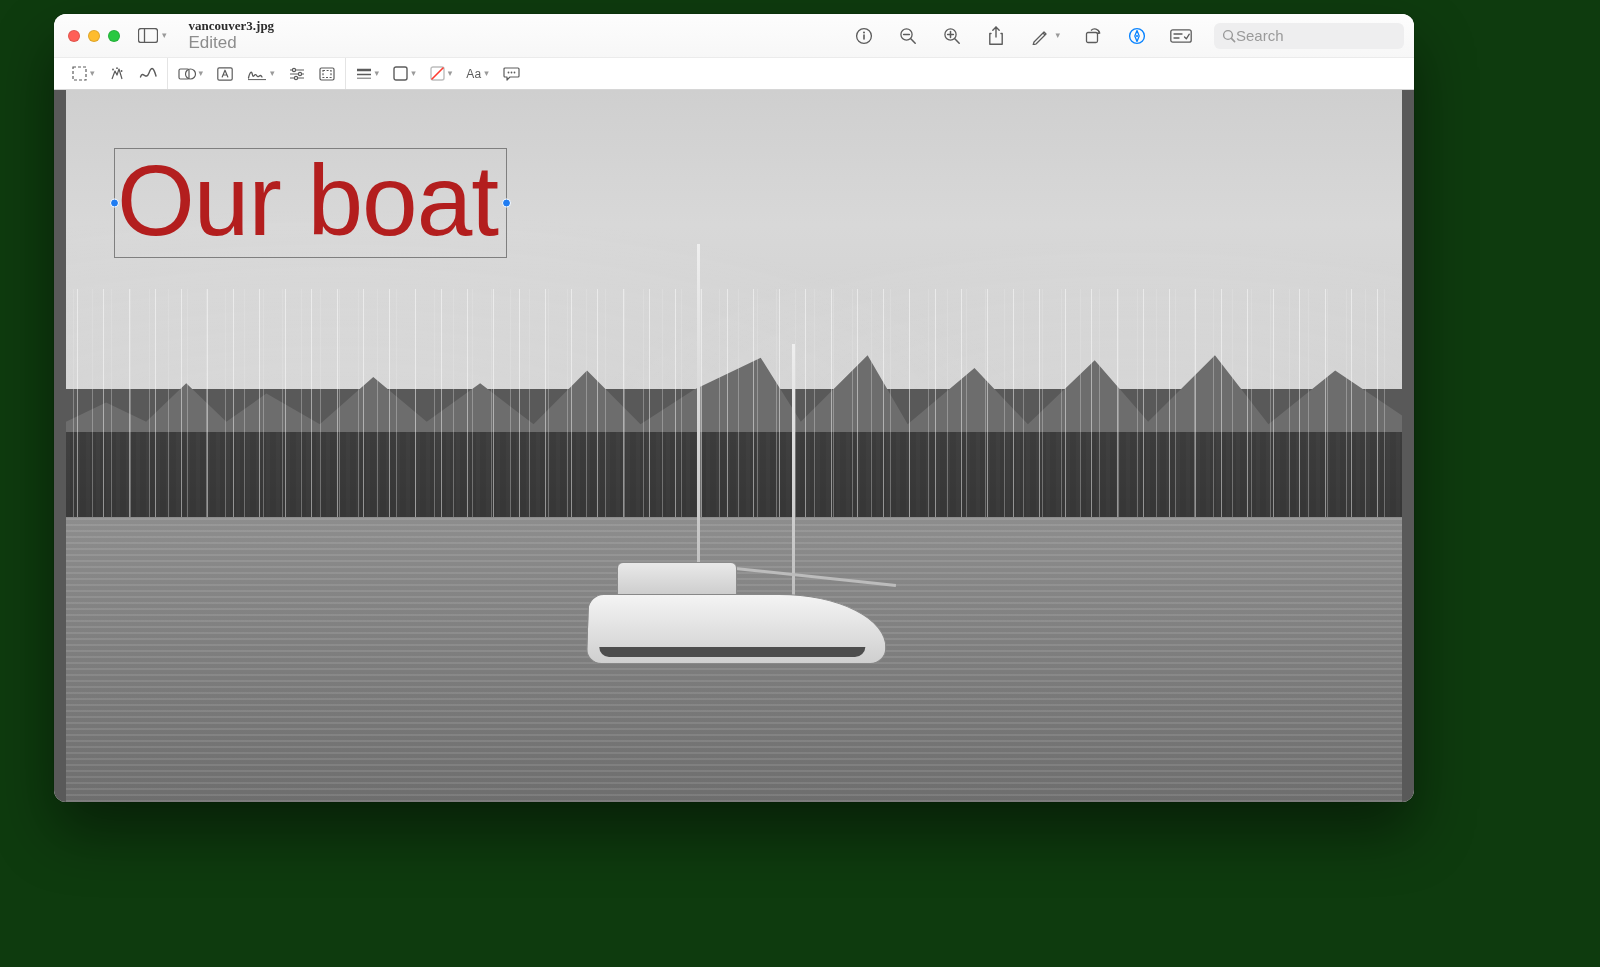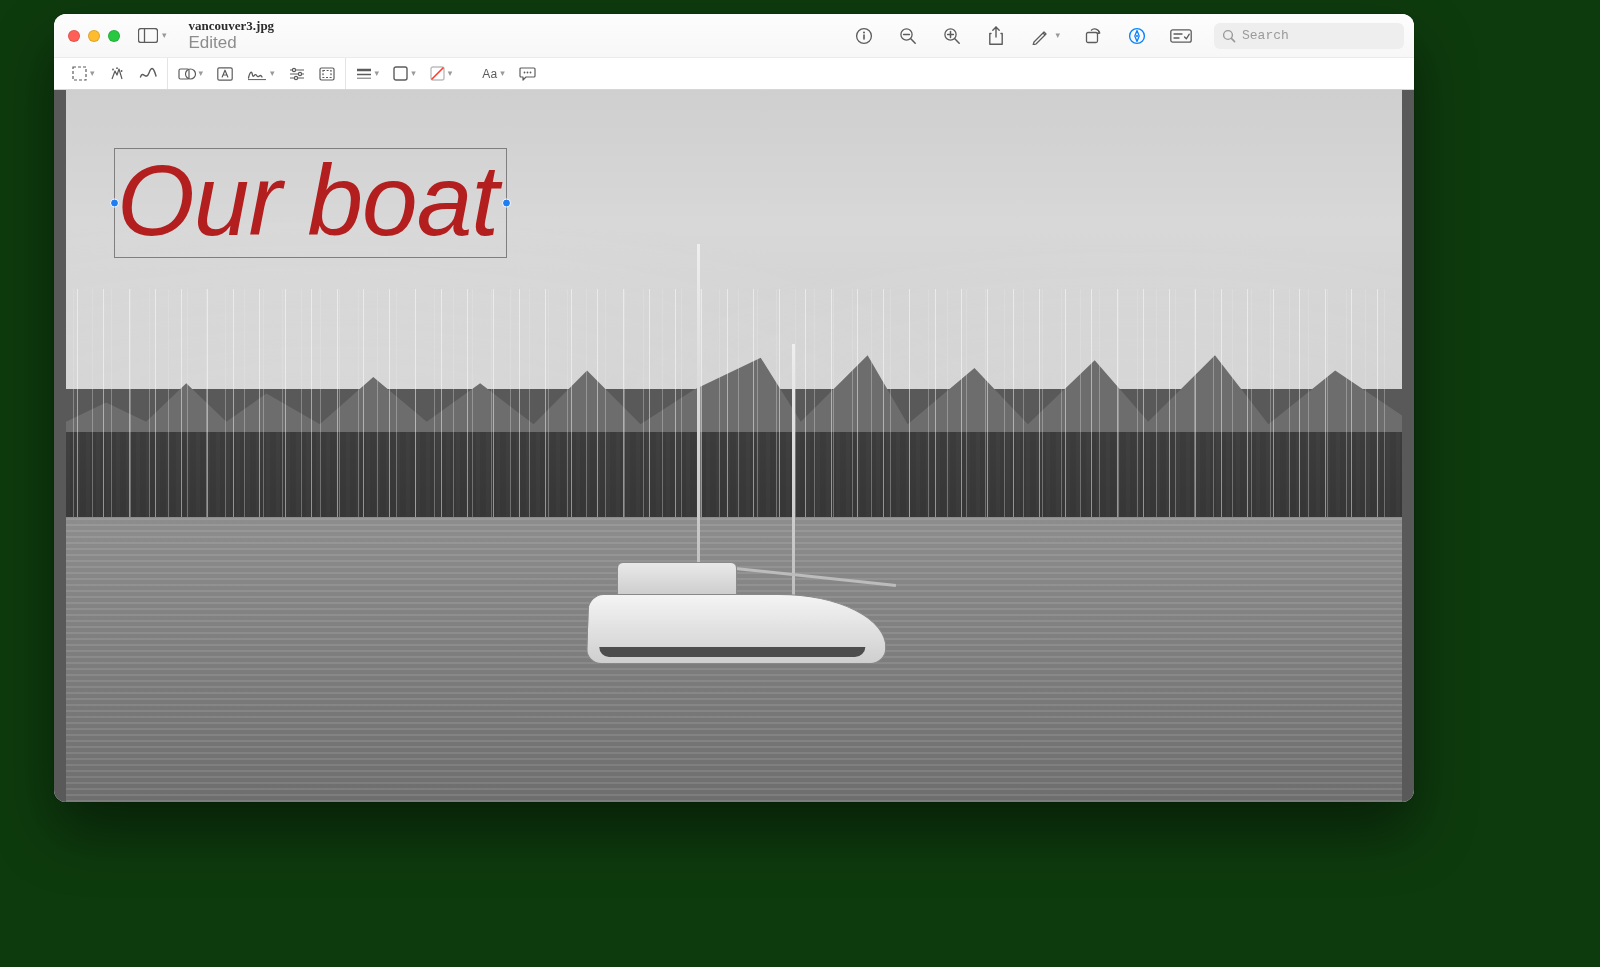--- a/index.html
+++ b/index.html
@@ -61,55 +61,54 @@
 
   .tbar-icons { display:flex; align-items:center; gap:22px; }
   .ticon { color: var(--icon); display:flex; align-items:center; justify-content:center;
            width:22px; height:22px; position:relative; }
   .ticon svg { display:block; }
   .ticon.accent { color: var(--accent-blue); }
   .ticon-group { display:flex; align-items:center; gap:6px; }
   .ticon-group .chev-small { margin-left:-2px; }
 
   .search-field {
-    display:flex; align-items:center; gap:6px;
+    display:flex; align-items:center; 
     height:26px; width:190px; padding:0 8px;
     background:#eeeeef; border-radius:6px;
-    color:#9a9a9a; font-size:13px;font-family:Liberation Mono, monospace;
+    color:#9a9a9a; font-size:15px;
   }
   .search-field svg { flex:none; }
   .search-placeholder { flex:1; overflow:hidden; text-overflow:ellipsis; white-space:nowrap; }
 
   
   .markup-bar {
     height: var(--markup-h);
     display:flex; align-items:center; gap:0;
     padding: 0 8px;
     background:#ffffff;
     border-bottom:1px solid var(--border);
   }
   .mgroup { display:flex; align-items:center; gap:14px; padding:0 10px; height:100%; }
   .mgroup + .mgroup { border-left:1px solid #e4e4e4; }
   .micon { color: var(--icon); display:flex; align-items:center; gap:3px; }
   .micon svg { display:block; }
   .micon .chev-small { color:var(--icon-light); }
-  .micon.txt { font-size:12px; color:var(--icon); letter-spacing:.2px;margin-left:16px; }
+  .micon.txt { font-size:12px; color:var(--icon); letter-spacing:.2px; }
 
   
   .canvas-wrap {
     flex:1; min-height:0;
     background: var(--bg-canvas);
     display:flex; align-items:stretch; justify-content:center;
     padding: 0 12px;
   }
   .image-surface {
     position:relative;
     width:100%; height:100%;
     overflow:hidden;
-    font-style:italic;
   }
 
   
   .sky {
     position:absolute; inset:0 0 58% 0;
     background:
       radial-gradient(1200px 400px at 20% 120%, rgba(255,255,255,.25), transparent 60%),
       radial-gradient(900px 300px at 80% 110%, rgba(255,255,255,.18), transparent 60%),
       linear-gradient(#cfcfcf, #d8d8d8 45%, #cfcfcf);
   }

